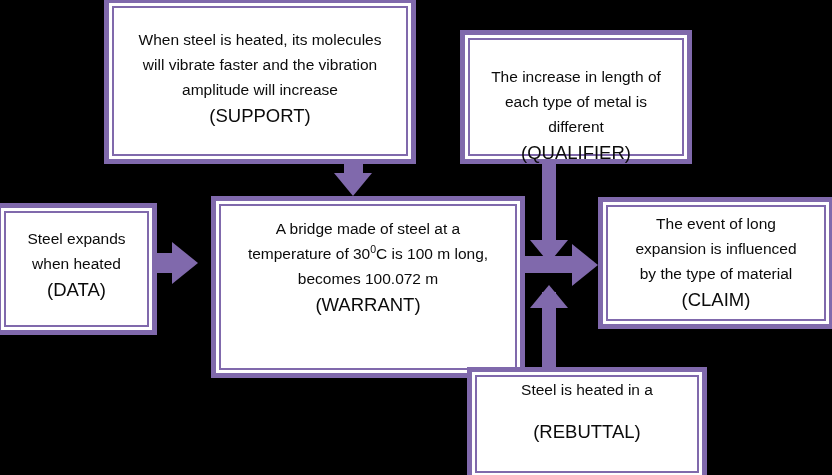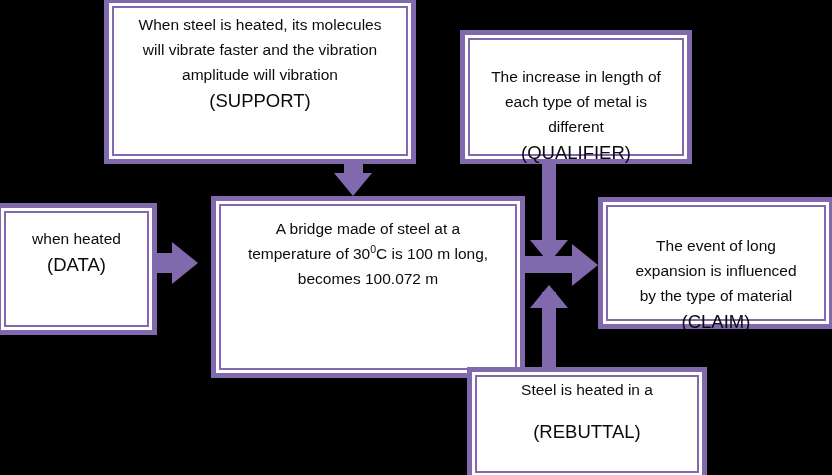--- a/index.html
+++ b/index.html
@@ -59,33 +59,33 @@
     white-space: nowrap;
   }
   sup.deg {
     font-size: 0.68em;
     vertical-align: super;
     line-height: 0;
   }
 
   
   #node-support { left: 104px;  top: -2px;  width: 312px; height: 166px; }
-  #node-support .inner { padding-top: 4px; }
+  #node-support .inner { padding-top: 19px; }
 
   #node-qualifier { left: 460px; top: 30px;  width: 232px; height: 134px; }
   #node-qualifier .inner { padding-top: 24px; }
 
   #node-data { left: -4px;  top: 203px; width: 161px; height: 132px; }
   #node-data .inner { padding-top: 13px; }
 
   #node-warrant { left: 211px; top: 196px; width: 314px; height: 182px; }
   #node-warrant .inner { padding-top: 10px; }
 
   #node-claim { left: 598px; top: 197px; width: 236px; height: 132px; }
-  #node-claim .inner { padding-top: 26px; }
+  #node-claim .inner { padding-top: 4px; }
 
   #node-rebuttal { left: 467px; top: 367px; width: 240px; height: 114px; }
   #node-rebuttal .inner { padding-top: 0; gap: 16px; }
 
   
   .conn { position: absolute; z-index: 2; }
 
   .shaft-v { position: absolute; background: #8069AC; }
   .shaft-h { position: absolute; background: #8069AC; }
 
@@ -134,52 +134,54 @@
 </head>
 <body>
 
 <div id="stage">
 
   <div class="node" id="node-support">
     <div class="gap">
       <div class="inner">
         <div class="txt">When steel is heated, its molecules</div>
         <div class="txt">will vibrate faster and the vibration</div>
-        <div class="txt">amplitude will vibration</div>
+        <div class="txt">amplitude will increase</div>
         <div class="tag">(SUPPORT)</div>
       </div>
     </div>
   </div>
 
   <div class="node" id="node-qualifier">
     <div class="gap">
       <div class="inner">
         <div class="txt">The increase in length of</div>
         <div class="txt">each type of metal is</div>
         <div class="txt">different</div>
         <div class="tag">(QUALIFIER)</div>
       </div>
     </div>
   </div>
 
   <div class="node" id="node-data">
     <div class="gap">
       <div class="inner">
+        <div class="txt">Steel expands</div>
         <div class="txt">when heated</div>
         <div class="tag">(DATA)</div>
       </div>
     </div>
   </div>
 
   <div class="node" id="node-warrant">
     <div class="gap">
       <div class="inner">
         <div class="txt">A bridge made of steel at a</div>
         <div class="txt"><span>temperature of 30</span><sup class="deg">0</sup><span>C is 100 m long,</span></div>
         <div class="txt">becomes 100.072 m</div>
+        <div class="tag">(WARRANT)</div>
       </div>
     </div>
   </div>
 
   <div class="node" id="node-claim">
     <div class="gap">
       <div class="inner">
         <div class="txt">The event of long</div>
         <div class="txt">expansion is influenced</div>
         <div class="txt">by the type of material</div>

